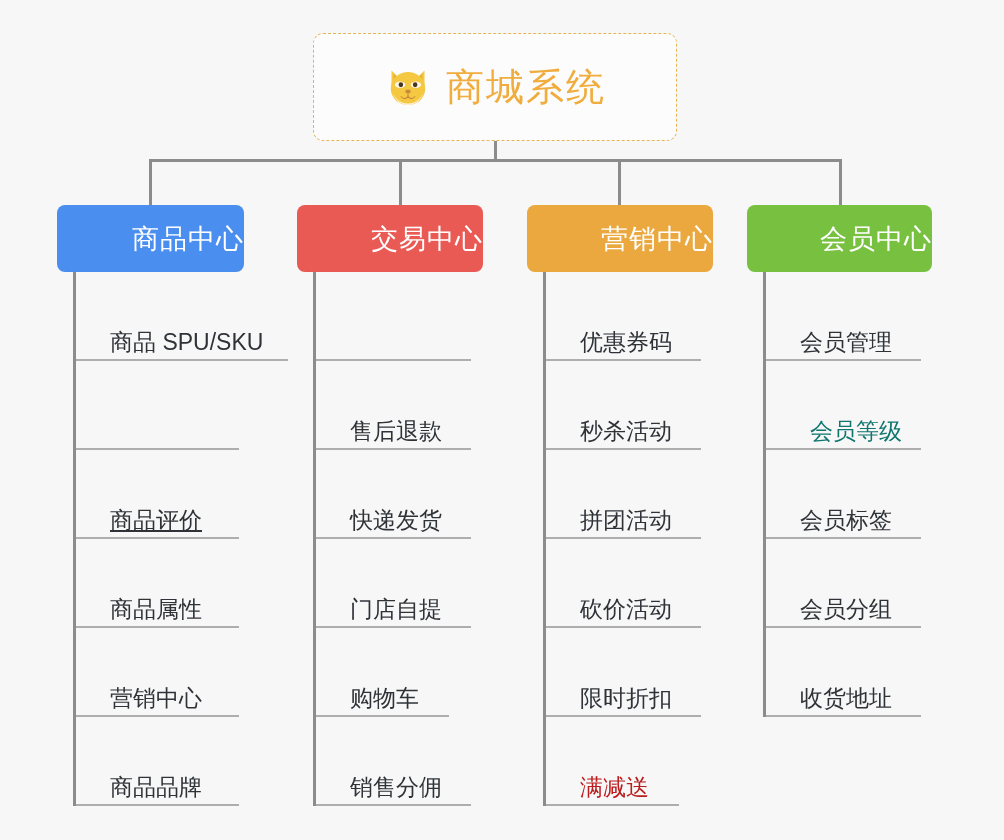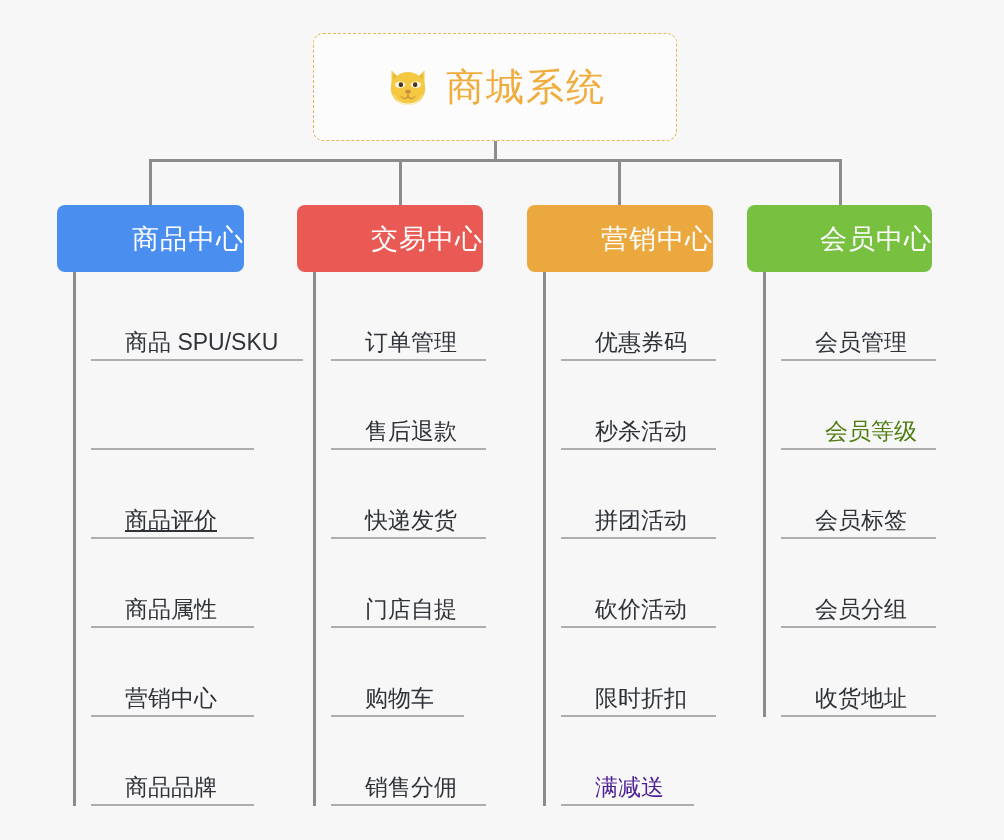--- a/index.html
+++ b/index.html
@@ -114,21 +114,20 @@
     list-style: none;
     margin-top: 0;
     margin-bottom: 0;
   }
   .leaf-item {
     height: 89px;
     position: relative;
     display: flex;
     align-items: flex-end;
     box-sizing: border-box;
-    margin-left: 15px;
   }
   .leaf-underline {
     position: absolute;
     left: 0;
     bottom: 0;
     height: 2px;
     background: #aeaeae;
   }
   .leaf-label {
     position: relative;
@@ -203,21 +202,20 @@
       </li>
     </ul>
   </div>
 
   <div class="column col-2">
     <div class="cat-box" style="background: rgb(234, 90, 84);">
       <span>交易中心</span>
     </div>
     <ul class="leaf-list" style="border-left-color: rgb(140, 140, 140);">
       <li class="leaf-item">
-        <span class="leaf-label" style="color: rgb(47, 51, 56);">订单管理</span>
         <span class="leaf-underline" style="width: 155px; background: rgb(174, 174, 174);"></span>
       </li>
       <li class="leaf-item">
         <span class="leaf-label" style="color: rgb(47, 51, 56);">售后退款</span>
         <span class="leaf-underline" style="width: 155px; background: rgb(174, 174, 174);"></span>
       </li>
       <li class="leaf-item">
         <span class="leaf-label" style="color: rgb(47, 51, 56);">快递发货</span>
         <span class="leaf-underline" style="width: 155px; background: rgb(174, 174, 174);"></span>
       </li>
@@ -255,37 +253,37 @@
       </li>
       <li class="leaf-item">
         <span class="leaf-label" style="color: rgb(47, 51, 56);">砍价活动</span>
         <span class="leaf-underline" style="width: 155px; background: rgb(174, 174, 174);"></span>
       </li>
       <li class="leaf-item">
         <span class="leaf-label" style="color: rgb(47, 51, 56);">限时折扣</span>
         <span class="leaf-underline" style="width: 155px; background: rgb(174, 174, 174);"></span>
       </li>
       <li class="leaf-item">
-        <span class="leaf-label" style="color: #4c1d95;">满减送</span>
+        <span class="leaf-label" style="color: #b91c1c;">满减送</span>
         <span class="leaf-underline" style="width: 133px; background: rgb(174, 174, 174);"></span>
       </li>
     </ul>
   </div>
 
   <div class="column col-4">
     <div class="cat-box" style="background: rgb(120, 192, 64);">
       <span>会员中心</span>
     </div>
     <ul class="leaf-list" style="border-left-color: rgb(140, 140, 140);">
       <li class="leaf-item">
         <span class="leaf-label" style="color: rgb(47, 51, 56);">会员管理</span>
         <span class="leaf-underline" style="width: 155px; background: rgb(174, 174, 174);"></span>
       </li>
       <li class="leaf-item">
-        <span class="leaf-label" style="color: #4d7c0f; padding-left: 44px;">会员等级</span>
+        <span class="leaf-label" style="color: #0f766e; padding-left: 44px;">会员等级</span>
         <span class="leaf-underline" style="width: 155px; background: rgb(174, 174, 174);"></span>
       </li>
       <li class="leaf-item">
         <span class="leaf-label" style="color: rgb(47, 51, 56);">会员标签</span>
         <span class="leaf-underline" style="width: 155px; background: rgb(174, 174, 174);"></span>
       </li>
       <li class="leaf-item">
         <span class="leaf-label" style="color: rgb(47, 51, 56);">会员分组</span>
         <span class="leaf-underline" style="width: 155px; background: rgb(174, 174, 174);"></span>
       </li>

